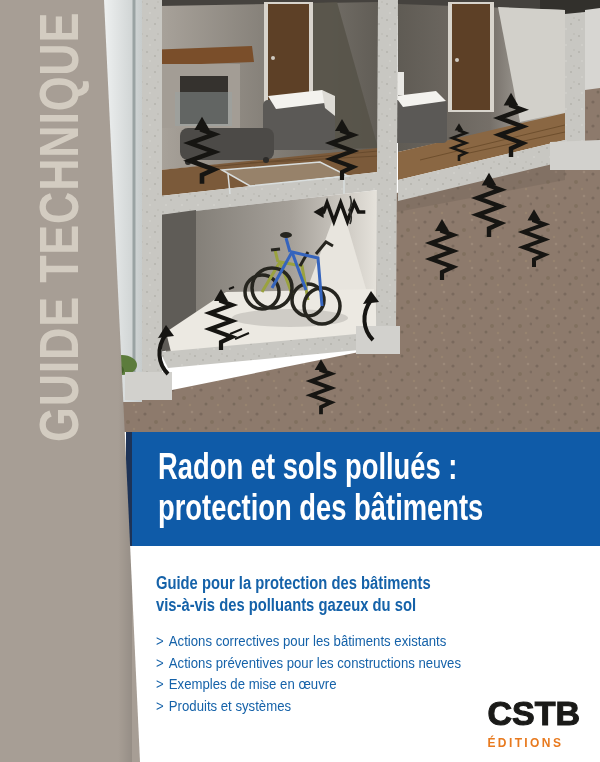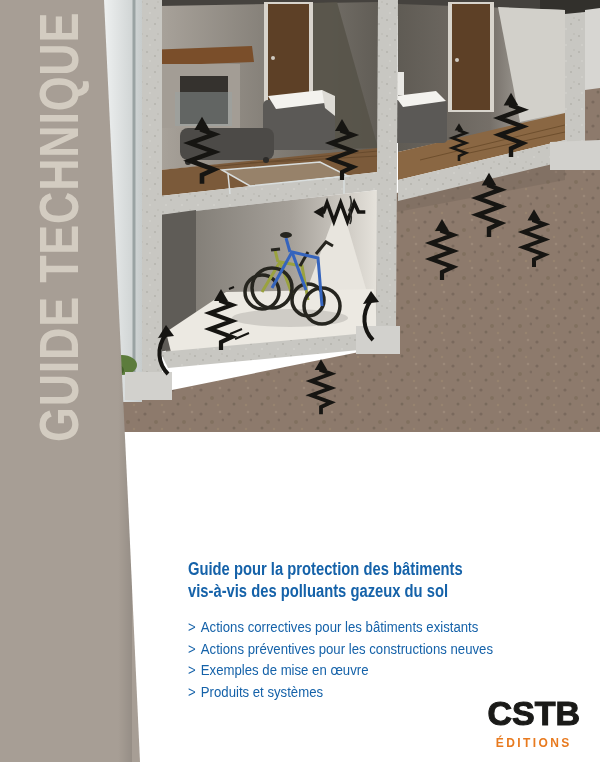--- a/index.html
+++ b/index.html
@@ -19,29 +19,29 @@
                font-size:56px;font-weight:bold;letter-spacing:1px;color:#d3ccc1;}
 
   
   .banner{position:absolute;left:126px;top:432px;width:474px;height:114px;z-index:3;
           background:#0f5ba8;border-left:6px solid #1d3357;box-sizing:border-box;}
   .banner-title{margin:14px 0 0 26px;transform:scaleX(.76);transform-origin:0 0;
                 font-size:36px;line-height:41px;font-weight:bold;color:#ffffff;white-space:nowrap;}
 
   
   .content{position:absolute;left:0;top:546px;width:600px;height:216px;background:#ffffff;z-index:2;}
-  .desc{padding:12px 0 0 156px;margin-left:32px;}
+  .desc{padding:26px 0 0 156px;}
   .desc-heading{transform:scaleX(.82);transform-origin:0 0;font-size:18px;line-height:22px;
                 font-weight:bold;color:#1562a9;white-space:nowrap;}
   .bullets{list-style:none;margin:14px 0 0 0;padding:0;transform:scaleX(.85);transform-origin:0 0;
            font-size:15.5px;line-height:21.5px;color:#1562a9;white-space:nowrap;}
   .bullets .chev{margin-right:6px;}
 
   
-  .logo{position:absolute;right:20px;top:152px;text-align:center;}
+  .logo{position:absolute;right:20px;top:152px;text-align:left;}
   .logo-name{font-size:34px;line-height:30px;font-weight:bold;color:#1a1a18;
              letter-spacing:0;-webkit-text-stroke:1.1px #1a1a18;}
   .logo-imprint{margin-top:8px;font-size:12px;font-weight:bold;letter-spacing:2.4px;color:#e87a1f;}
 </style>
 </head>
 <body>
 
 <div class="cover">
 
   <svg class="illu" viewBox="0 0 600 432" xmlns="http://www.w3.org/2000/svg">
@@ -206,20 +206,26 @@
       <use href="#sq" transform="translate(321,362) scale(0.9)"></use>
       <use href="#sq" transform="translate(221,292)"></use>
       <use href="#sq" transform="translate(316,212) rotate(-90) scale(0.85)"></use>
       <use href="#curve" transform="translate(162,330)"></use>
       <use href="#curve" transform="translate(367,296)"></use>
       <path d="M230,334 l12,-5 m-7,10 l14,-6 m-20,-44 l5,-2" stroke="#161512" stroke-width="2" fill="none"></path>
       <path d="M350,196 q3,8 -1,14 q4,7 1,14" stroke="#30302c" stroke-width="1.6" fill="none"></path>
     </g>
   </svg>
 
+  <div class="banner">
+    <div class="banner-title">
+      <div>Radon et sols pollués :</div>
+      <div>protection des bâtiments</div>
+    </div>
+  </div>
 
   <div class="content">
     <div class="desc">
       <div class="desc-heading">
         <div>Guide pour la protection des bâtiments</div>
         <div>vis-à-vis des polluants gazeux du sol</div>
       </div>
       <ul class="bullets">
         <li>
           <span class="chev">&gt;</span><span>Actions correctives pour les bâtiments existants</span>

